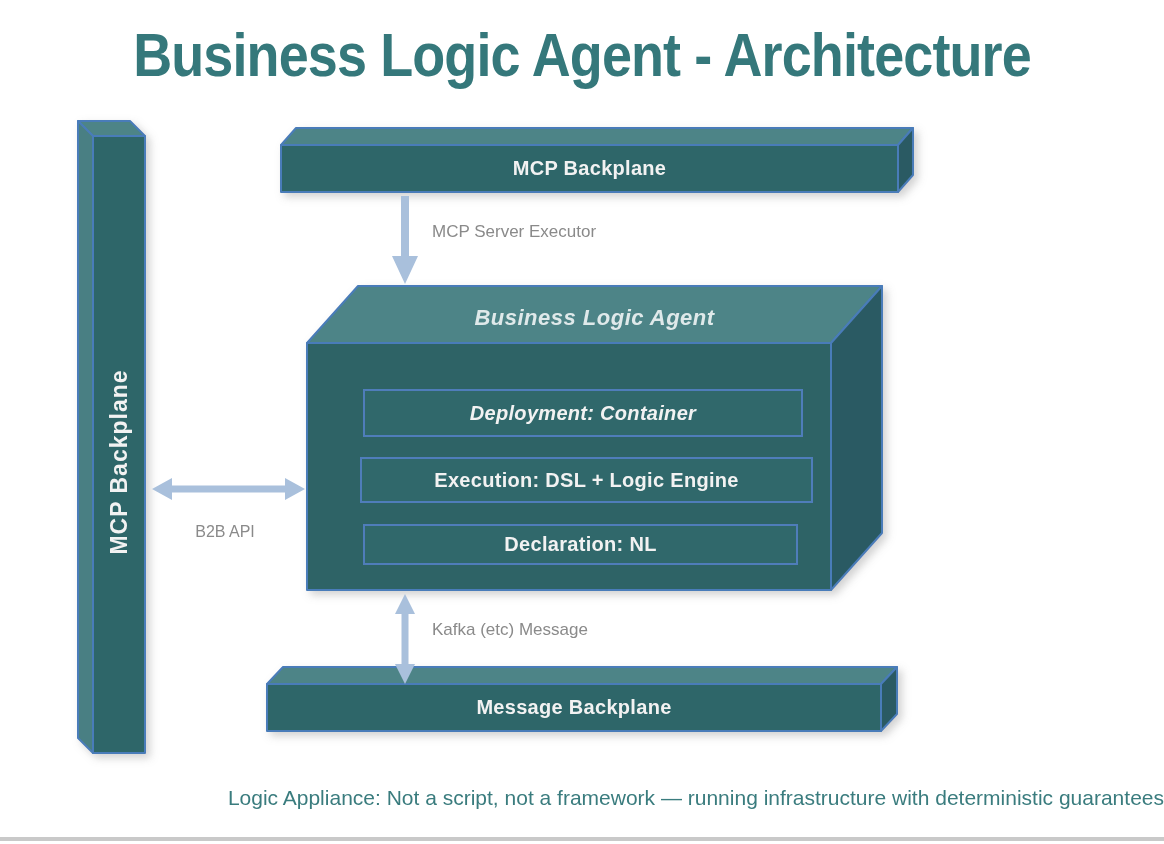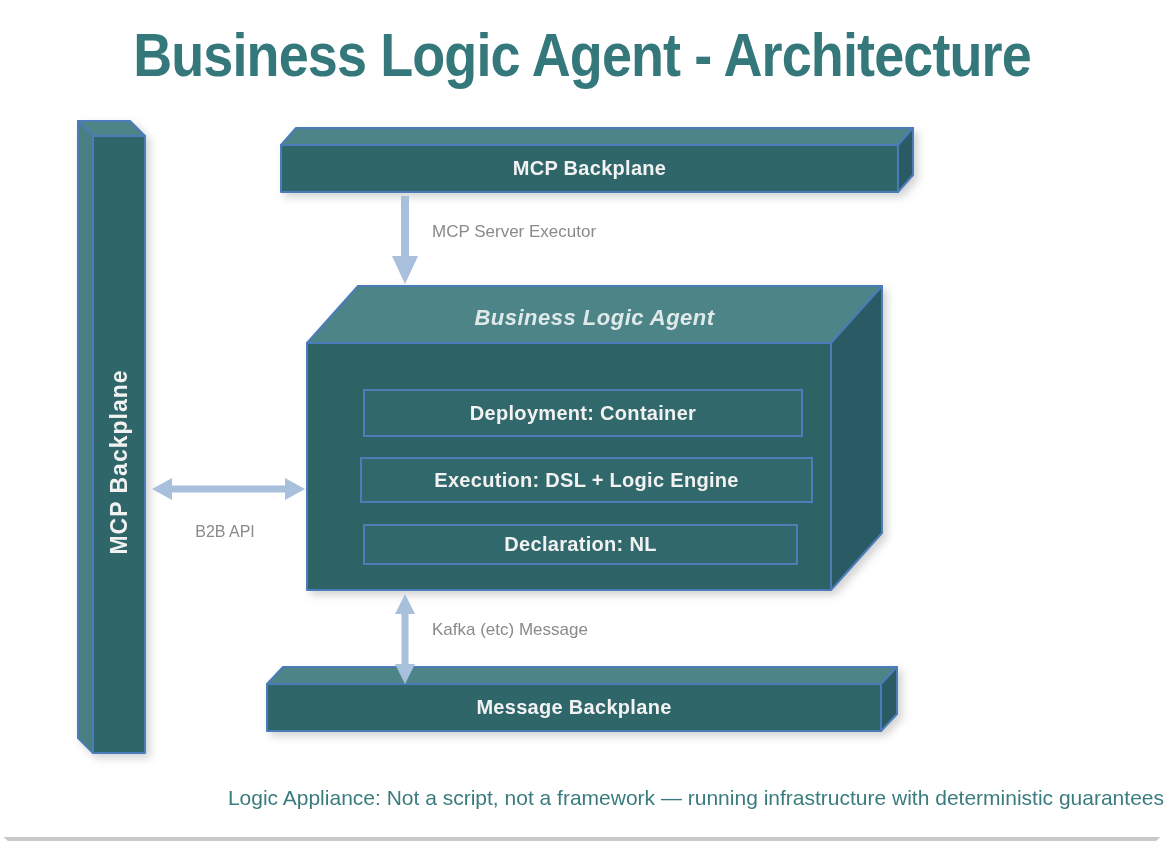--- a/index.html
+++ b/index.html
@@ -7,21 +7,20 @@
     padding: 0;
     background: #ffffff;
     font-family: "Liberation Sans", sans-serif;
   }
   .canvas {
     position: relative;
     width: 1164px;
     height: 844px;
     background: #ffffff;
     overflow: hidden;
-    border-radius: 18px;
   }
   .abs { position: absolute; }
   .page-title {
     top: 20px; left: 0; width: 1164px;
     text-align: center;
     font-size: 62px;
     font-weight: bold;
     letter-spacing: -1px;
     color: #35787B;
     transform: scaleX(0.87);
@@ -130,21 +129,21 @@
     <path d="M152,489 L172,478 L172,485.5 L285,485.5 L285,478 L305,489 L285,500 L285,492.5 L172,492.5 L172,500 Z" fill="#A9C0DC"></path>
     <path d="M405,594 L415,614 L408.5,614 L408.5,664 L415,664 L405,684 L395,664 L401.5,664 L401.5,614 L395,614 Z" fill="#A9C0DC"></path>
   </svg>
 
   <div class="abs face-label bar-label" style="left:281px; top:145px; width:617px; height:47px;">MCP Backplane</div>
 
   <div class="abs face-label vertical-label">MCP Backplane</div>
 
   <div class="abs face-label bla-title">Business Logic Agent</div>
 
-  <div class="abs component-box" style="left:363px; top:389px; width:440px; height:48px;">Deployment: Container</div>
+  <div class="abs component-box" style="left:363px; top:389px; width:440px; height:48px;font-style:italic;">Deployment: Container</div>
 
   <div class="abs component-box" style="left:363px; top:524px; width:435px; height:41px;">Declaration: NL</div>
 
   <div class="abs component-box" style="left:360px; top:457px; width:453px; height:46px;">Execution: DSL + Logic Engine</div>
 
   <div class="abs face-label bar-label" style="left:267px; top:684px; width:614px; height:47px;">Message Backplane</div>
 
   <div class="abs connector-label" style="left:432px; top:222px;">MCP Server Executor</div>
 
   <div class="abs connector-label b2b-label">B2B API</div>

